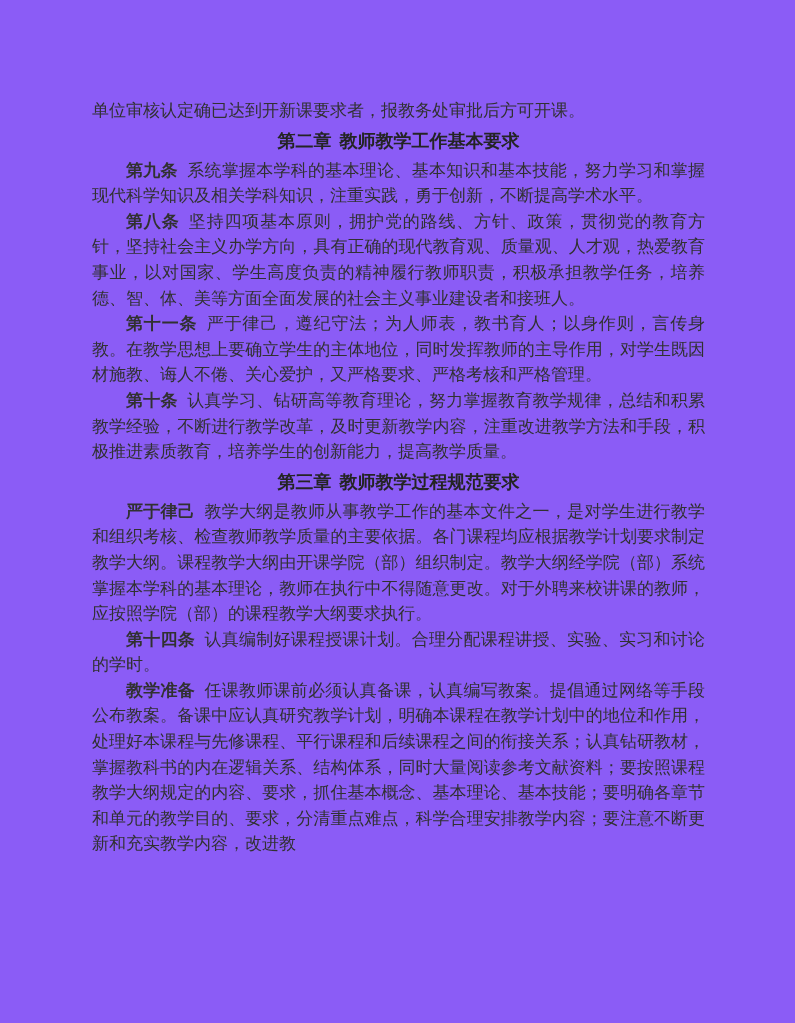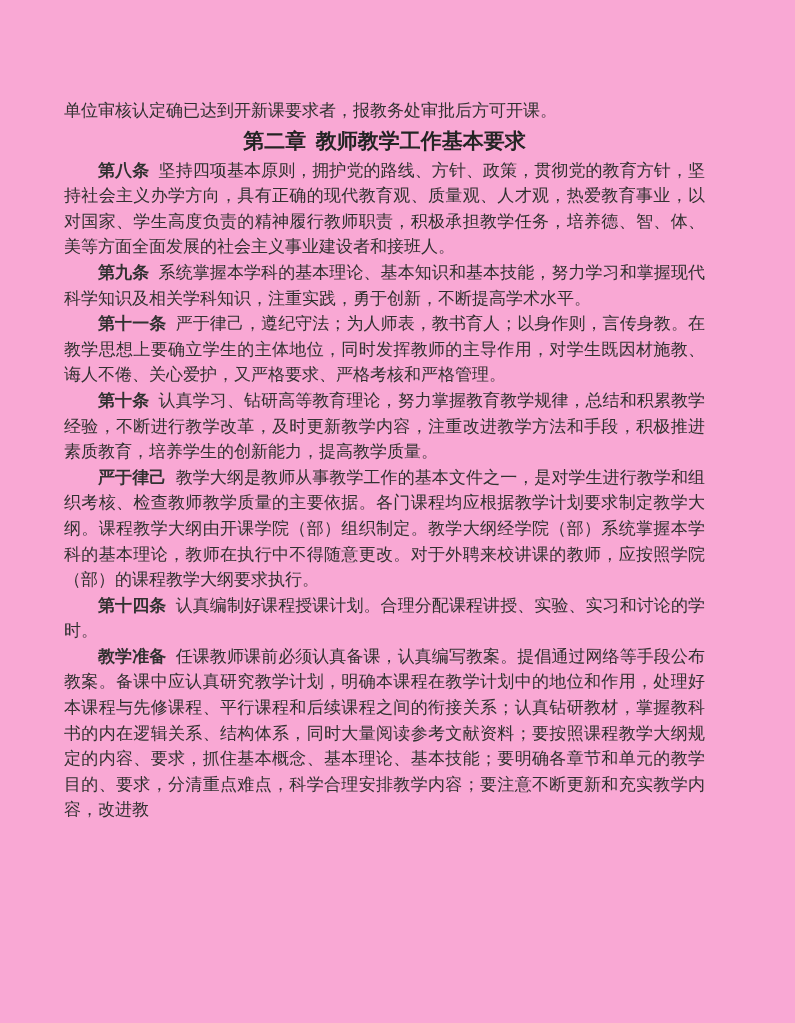--- a/index.html
+++ b/index.html
@@ -4,53 +4,54 @@
 <style>
   html, body { margin: 0; padding: 0; }
   body {
     width: 795px; height: 1023px;
     background: #ffffff;
     overflow: hidden;
   }
   .page {
     box-sizing: border-box;
     width: 795px; height: 1023px;
-    background: #f9a8d4;
-    padding: 98px 90px 0 64px;
+    background: #8b5cf6;
+    padding: 98px 90px 0 92px;
     overflow: hidden;
   }
   .content {
     font-family: "Liberation Serif", "DejaVu Serif", serif;
     font-size: 17px;
     line-height: 25.6px;
     color: #313131;
     text-align: justify;
   }
   p.para { margin: 0; }
   p.indent { text-indent: 2em; }
   .heading {
-    font-size: 21px;
+    font-size: 18px;
     font-weight: bold;
     text-align: center;
     color: #242424;
     margin: 4px 0;
     line-height: 26px;
     text-indent: 0;
   }
   .art-num { font-weight: bold; margin-right: 0.55em; }
   .h-num { margin-right: 0.45em; }
 </style>
 </head>
 <body>
 
 <div class="page">
   <div class="content">
       <p class="para">单位审核认定确已达到开新课要求者，报教务处审批后方可开课。</p>
       <h2 class="heading"><span class="h-num">第二章</span><span>教师教学工作基本要求</span></h2>
+      <p class="para indent"><b class="art-num">第九条</b><span>系统掌握本学科的基本理论、基本知识和基本技能，努力学习和掌握现代科学知识及相关学科知识，注重实践，勇于创新，不断提高学术水平。</span></p>
       <p class="para indent"><b class="art-num">第八条</b><span>坚持四项基本原则，拥护党的路线、方针、政策，贯彻党的教育方针，坚持社会主义办学方向，具有正确的现代教育观、质量观、人才观，热爱教育事业，以对国家、学生高度负责的精神履行教师职责，积极承担教学任务，培养德、智、体、美等方面全面发展的社会主义事业建设者和接班人。</span></p>
-      <p class="para indent"><b class="art-num">第九条</b><span>系统掌握本学科的基本理论、基本知识和基本技能，努力学习和掌握现代科学知识及相关学科知识，注重实践，勇于创新，不断提高学术水平。</span></p>
       <p class="para indent"><b class="art-num">第十一条</b><span>严于律己，遵纪守法；为人师表，教书育人；以身作则，言传身教。在教学思想上要确立学生的主体地位，同时发挥教师的主导作用，对学生既因材施教、诲人不倦、关心爱护，又严格要求、严格考核和严格管理。</span></p>
       <p class="para indent"><b class="art-num">第十条</b><span>认真学习、钻研高等教育理论，努力掌握教育教学规律，总结和积累教学经验，不断进行教学改革，及时更新教学内容，注重改进教学方法和手段，积极推进素质教育，培养学生的创新能力，提高教学质量。</span></p>
+      <h2 class="heading"><span class="h-num">第三章</span><span>教师教学过程规范要求</span></h2>
       <p class="para indent"><b class="art-num">严于律己</b><span>教学大纲是教师从事教学工作的基本文件之一，是对学生进行教学和组织考核、检查教师教学质量的主要依据。各门课程均应根据教学计划要求制定教学大纲。课程教学大纲由开课学院（部）组织制定。教学大纲经学院（部）系统掌握本学科的基本理论，教师在执行中不得随意更改。对于外聘来校讲课的教师，应按照学院（部）的课程教学大纲要求执行。</span></p>
       <p class="para indent"><b class="art-num">第十四条</b><span>认真编制好课程授课计划。合理分配课程讲授、实验、实习和讨论的学时。</span></p>
       <p class="para indent"><b class="art-num">教学准备</b><span>任课教师课前必须认真备课，认真编写教案。提倡通过网络等手段公布教案。备课中应认真研究教学计划，明确本课程在教学计划中的地位和作用，处理好本课程与先修课程、平行课程和后续课程之间的衔接关系；认真钻研教材，掌握教科书的内在逻辑关系、结构体系，同时大量阅读参考文献资料；要按照课程教学大纲规定的内容、要求，抓住基本概念、基本理论、基本技能；要明确各章节和单元的教学目的、要求，分清重点难点，科学合理安排教学内容；要注意不断更新和充实教学内容，改进教</span></p>
     </div>
 </div>
 
 </body></html>

